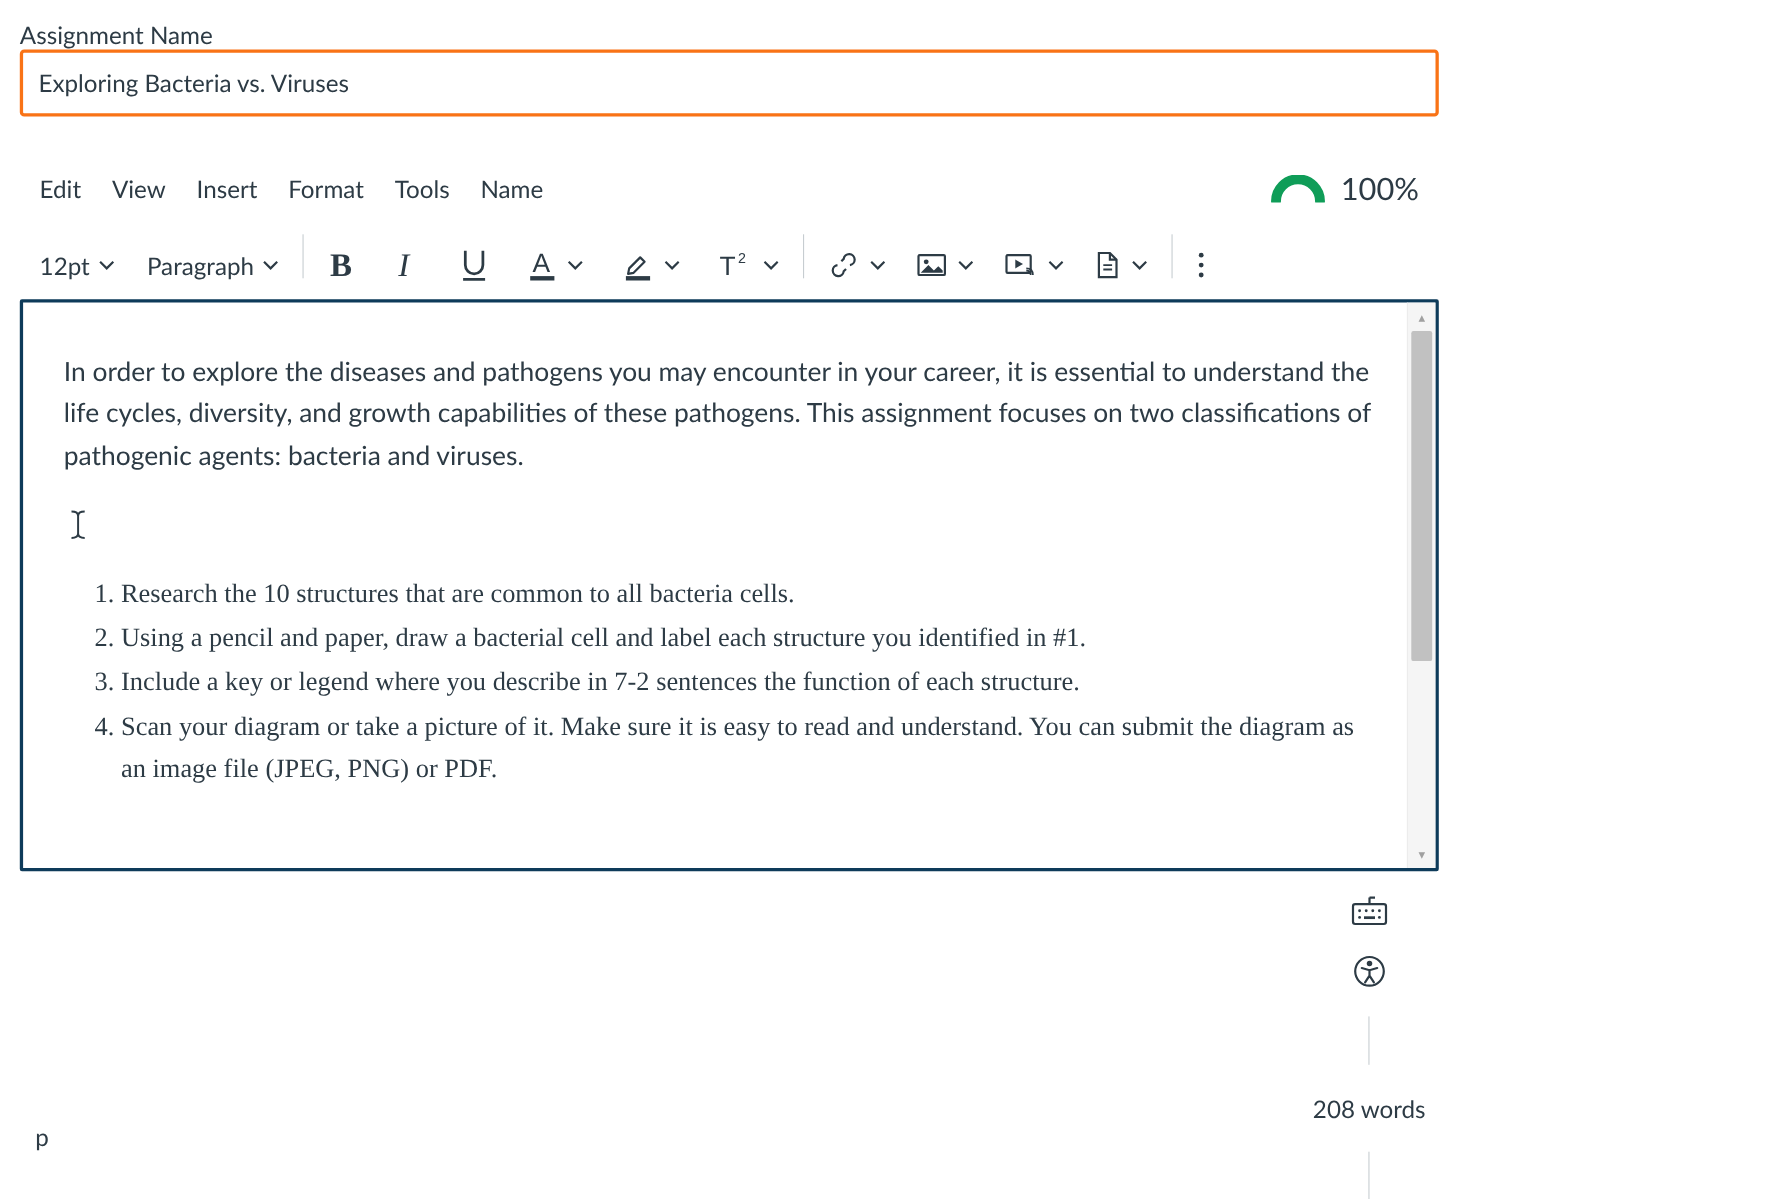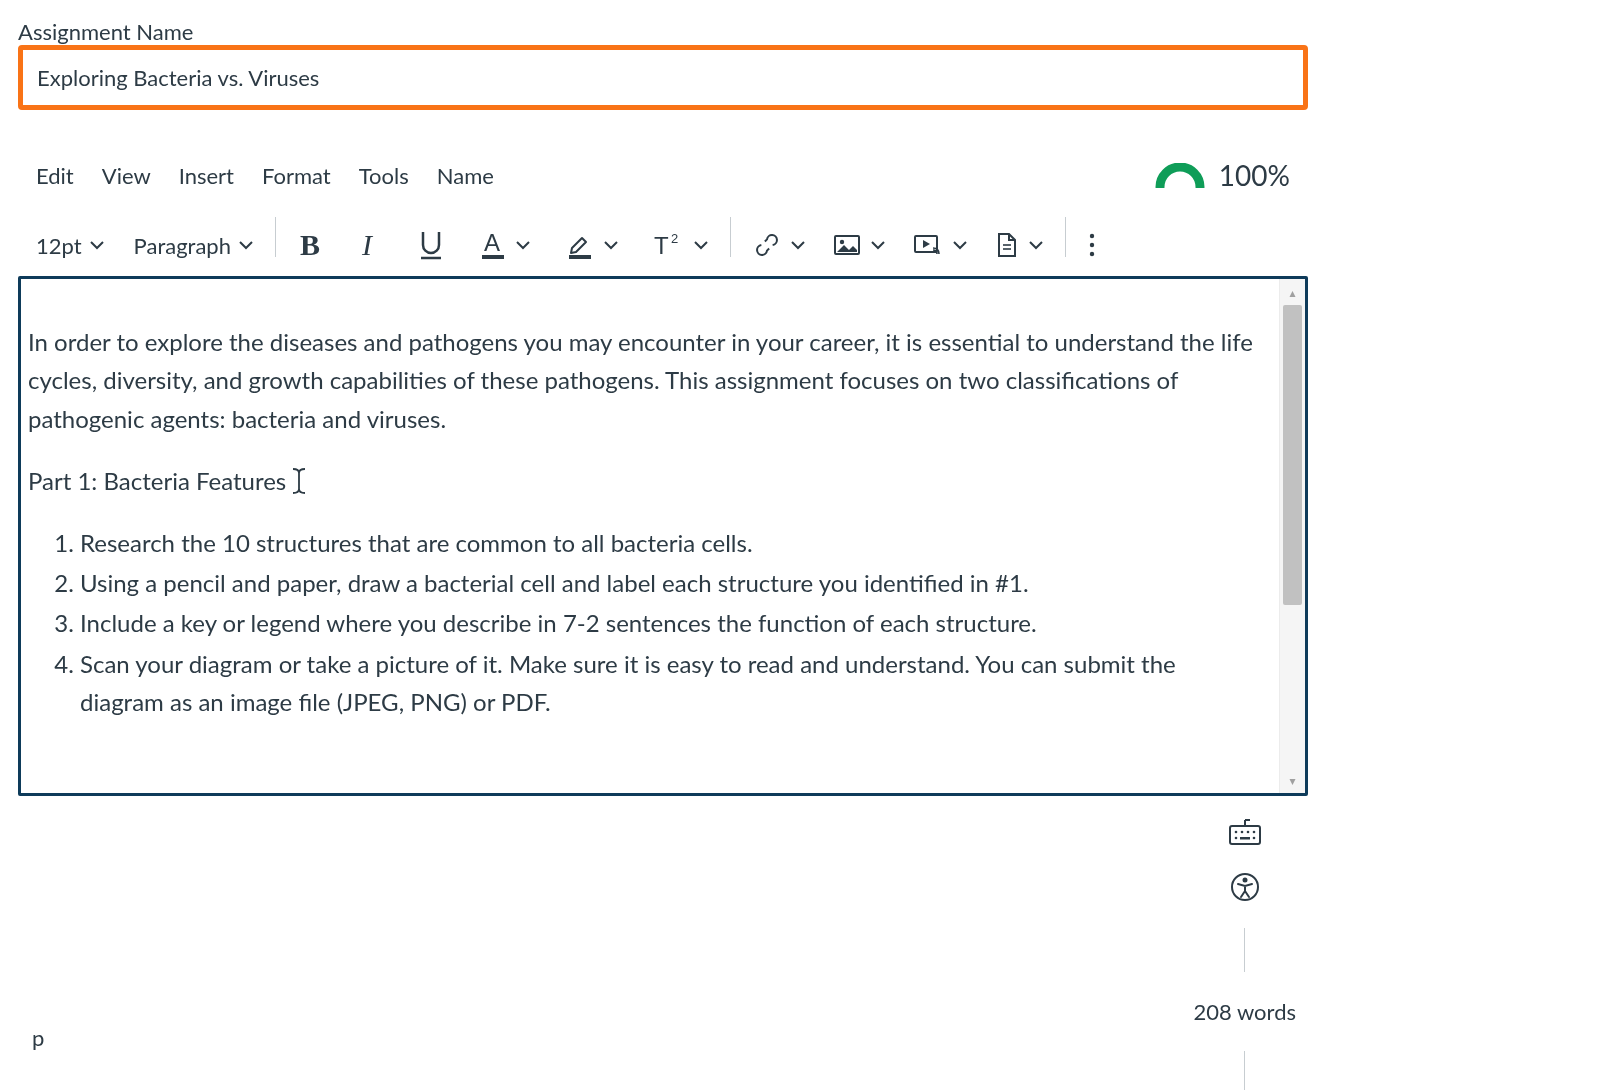--- a/index.html
+++ b/index.html
@@ -16,21 +16,21 @@
     .field-label {
       font-size: 22px;
       font-weight: 400;
       margin-bottom: 12px;
     }
     .field-input {
       width: 100%;
       max-width: 1290px;
       padding: 14px 14px;
       font-size: 22px;
-      border: 5px solid #f97316;
+      border: 3px solid #f97316;
       border-radius: 4px;
       color: #2d3b45;
       font-family: inherit;
     }
     .editor-wrap {
       margin-top: 48px;
       max-width: 1290px;
     }
     .menu-row {
       display: flex;
@@ -106,35 +106,36 @@
     .content-area {
       border: 3px solid #0e3b5a;
       border-radius: 2px;
       max-width: 1290px;
       height: 520px;
       position: relative;
       overflow: hidden;
       display: flex;
     }
     .content-inner {
-      padding: 44px 22px 0 7px;
+      padding: 44px 22px 0 37px;
       font-size: 24px;
       line-height: 1.6;
       color: #2d3b45;
       overflow-y: hidden;
       flex: 1;
     }
     .content-inner p {
       margin-bottom: 22px;
     }
     .content-inner ol {
       padding-left: 52px;
     }
     .content-inner ol li {
       margin-bottom: 2px;
+      font-family: Liberation Serif, serif;
     }
     .cursor-mark {
       display: inline-block;
       font-family: serif;
       font-weight: 400;
       vertical-align: baseline;
       position: relative;
       top: 6px;
       left: 4px;
     }
@@ -338,21 +339,21 @@
           <circle cx="4" cy="13" r="2.2" fill="#2d3b45"></circle>
           <circle cx="4" cy="22" r="2.2" fill="#2d3b45"></circle>
         </svg>
       </div>
     </div>
   </div>
 
   <div class="content-area">
     <div class="content-inner">
       <p>In order to explore the diseases and pathogens you may encounter in your career, it is essential to understand the life cycles, diversity, and growth capabilities of these pathogens. This assignment focuses on two classifications of pathogenic agents: bacteria and viruses.</p>
-      <p><span>Part 1: Bacteria Features</span><span class="cursor-mark"><svg width="18" height="30" viewBox="0 0 18 30">
+      <p><span class="cursor-mark"><svg width="18" height="30" viewBox="0 0 18 30">
               <path d="M 3 3 C 6 3 9 4 9 7 C 9 4 12 3 15 3 M 9 7 L 9 23 M 3 27 C 6 27 9 26 9 23 C 9 26 12 27 15 27" stroke="#2d3b45" stroke-width="1.8" fill="none"></path>
             </svg></span></p>
       <ol>
         <li>Research the 10 structures that are common to all bacteria cells.</li>
         <li>Using a pencil and paper, draw a bacterial cell and label each structure you identified in #1.</li>
         <li>Include a key or legend where you describe in 7-2 sentences the function of each structure.</li>
         <li>Scan your diagram or take a picture of it. Make sure it is easy to read and understand. You can submit the diagram as an image file (JPEG, PNG) or PDF.</li>
       </ol>
     </div>
     <div class="scrollbar">

